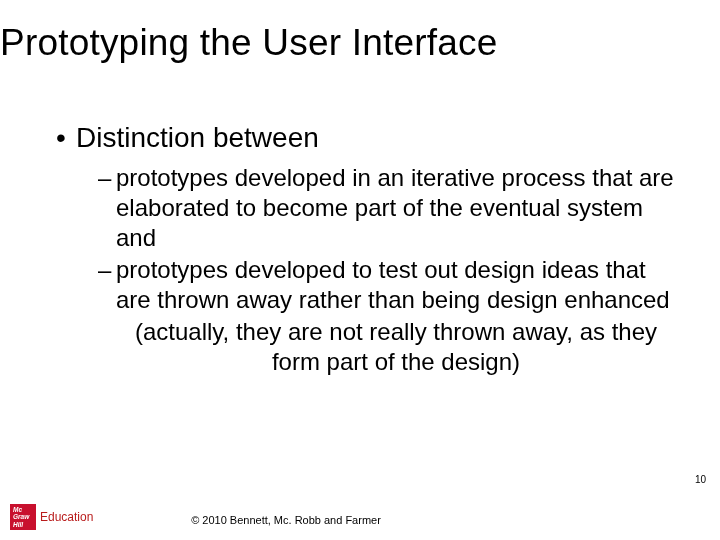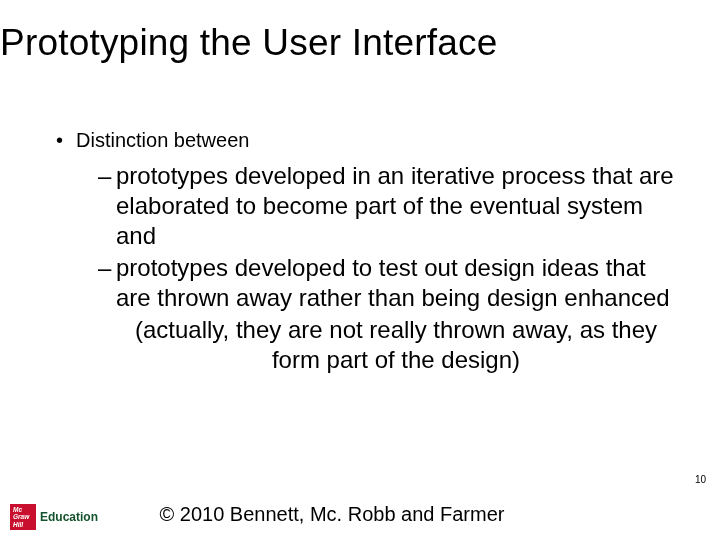--- a/index.html
+++ b/index.html
@@ -28,23 +28,23 @@
     font-weight: 400;
     letter-spacing: 0.2px;
   }
   .body {
     position: absolute;
     top: 116px;
     left: 56px;
     width: 620px;
   }
   .lvl1 {
-    font-size: 20px;
+    font-size: 28px;
     line-height: 1.25;
-    margin: 12px 0 8px 0;
+    margin: 4px 0 8px 0;
   }
   .lvl1 .bullet {
     display: inline-block;
     width: 20px;
   }
   .lvl2-wrap {
     margin-left: 42px;
   }
   .lvl2 {
     font-size: 24px;
@@ -70,22 +70,21 @@
     right: 14px;
     bottom: 55px;
     font-size: 10px;
   }
   .copyright {
     position: absolute;
     bottom: 14px;
     left: 0;
     width: 572px;
     text-align: center;
-    font-size: 20px;
-    padding-left: 46px;
+    font-size: 11px;
   }
   .logo {
     position: absolute;
     left: 10px;
     bottom: 10px;
     height: 26px;
     display: flex;
     align-items: center;
     gap: 4px;
   }
@@ -100,22 +99,22 @@
     display: flex;
     flex-direction: column;
     justify-content: center;
     align-items: flex-start;
     padding-left: 3px;
     box-sizing: border-box;
     font-style: italic;
   }
   .logo-text {
     font-size: 12px;
-    font-weight: bold;
-    color: #14532d;
+    font-weight: normal;
+    color: #b91c1c;
   }
 </style>
 </head>
 <body>
 
 <div class="slide">
 
   <div class="title">Prototyping the User Interface</div>
 
   <div class="body">

